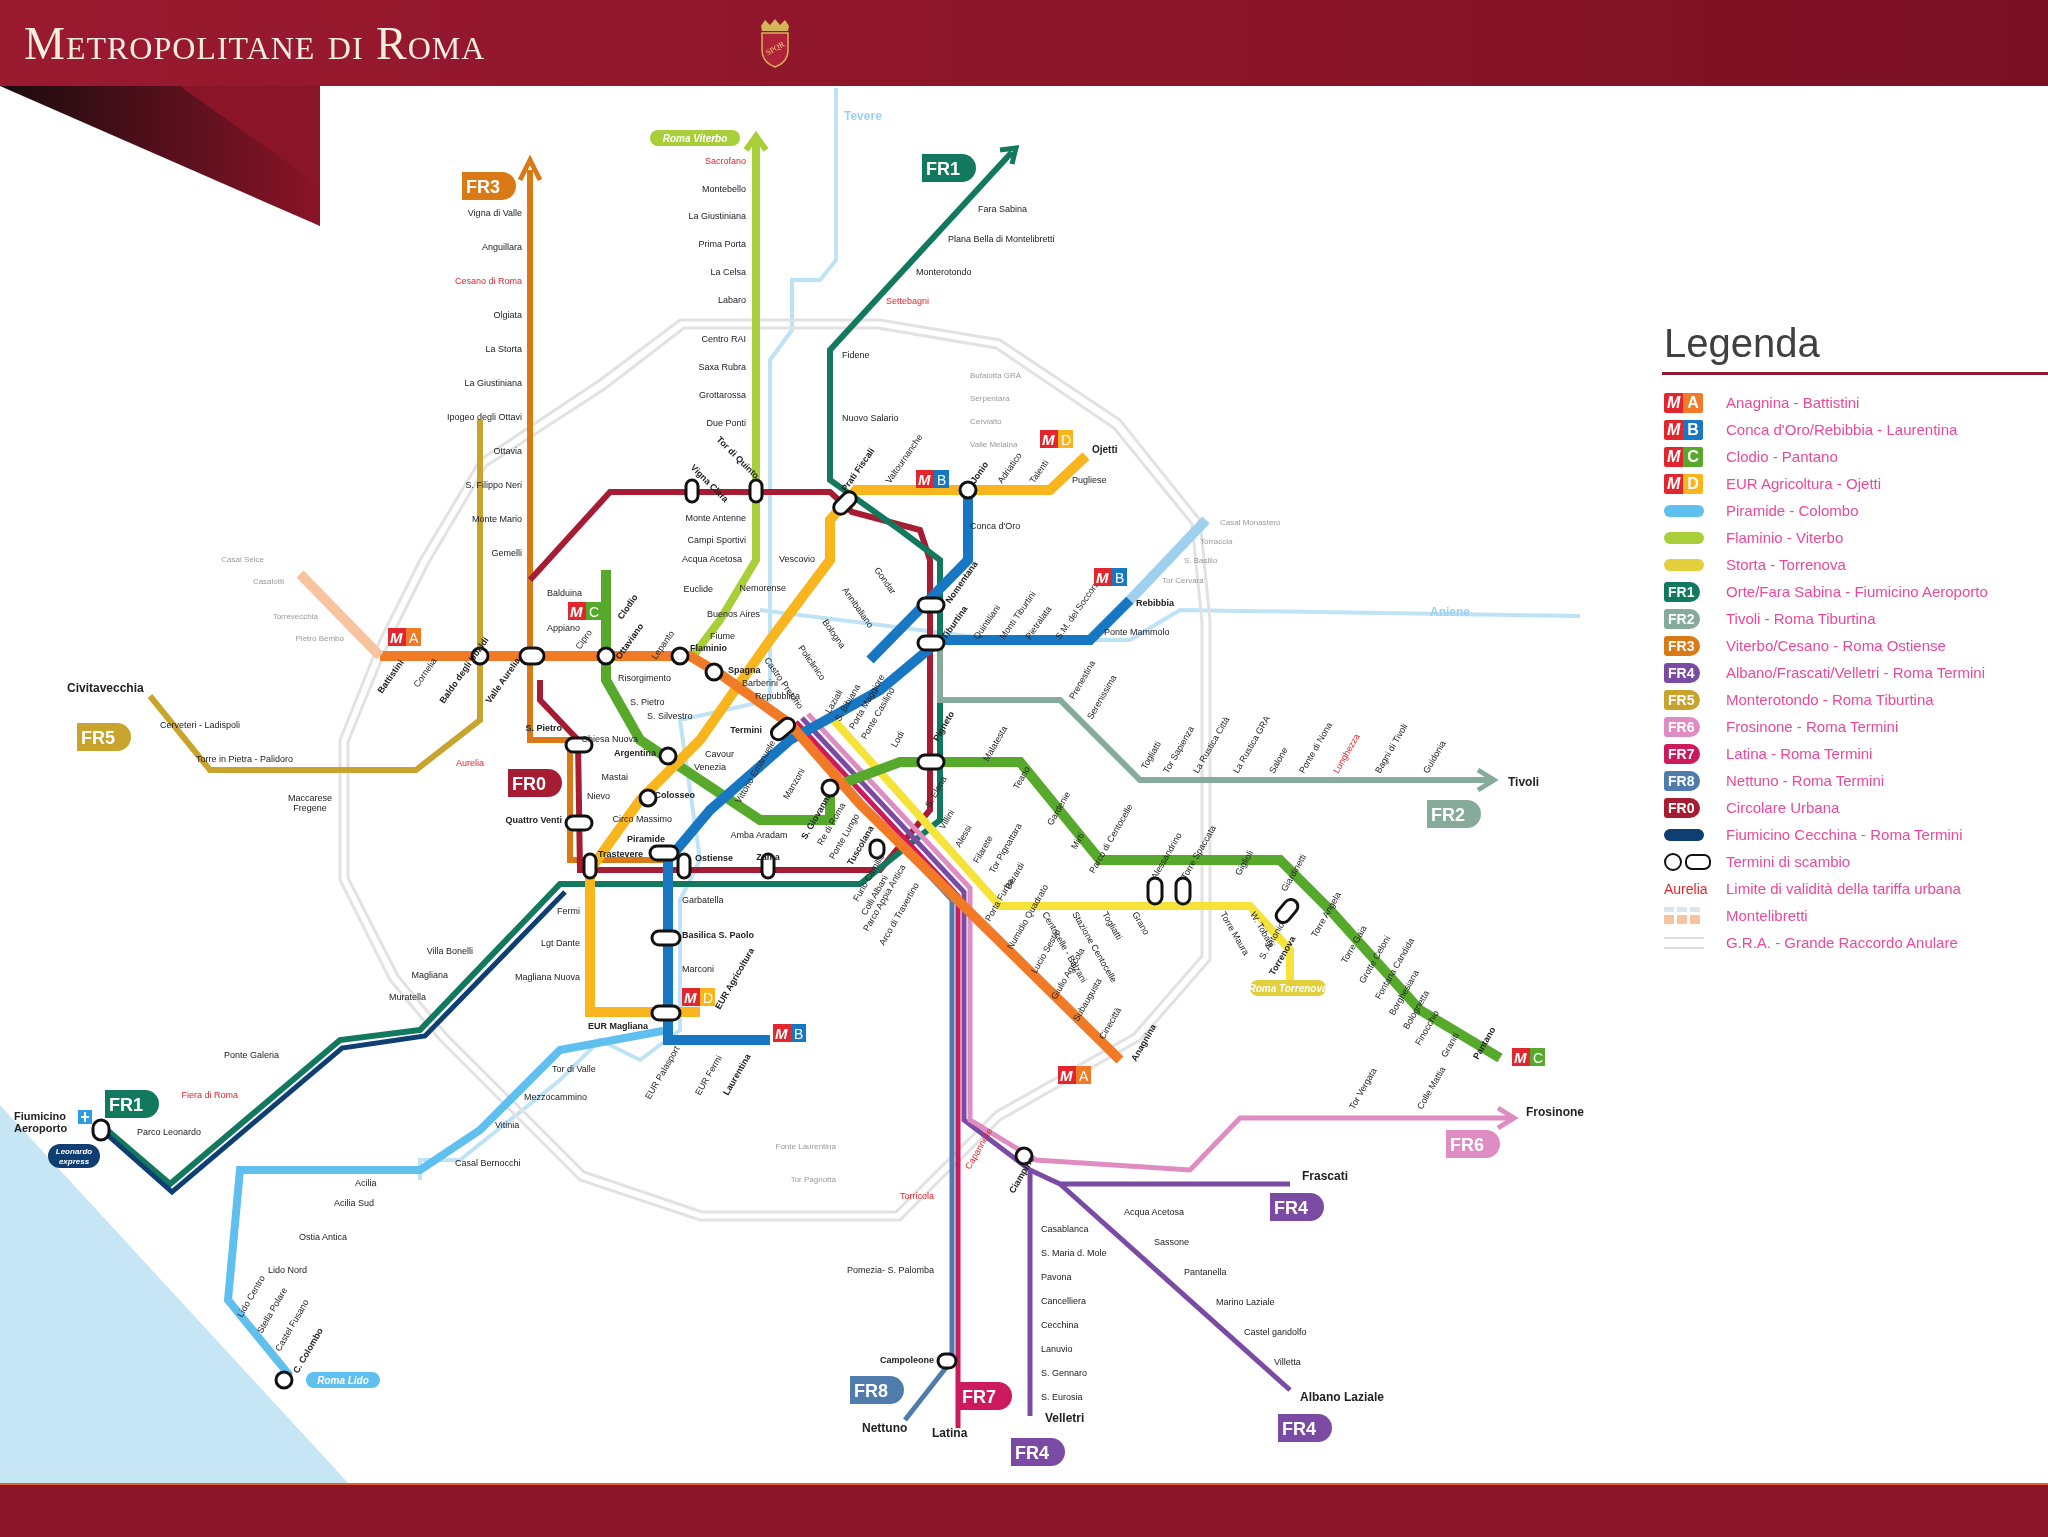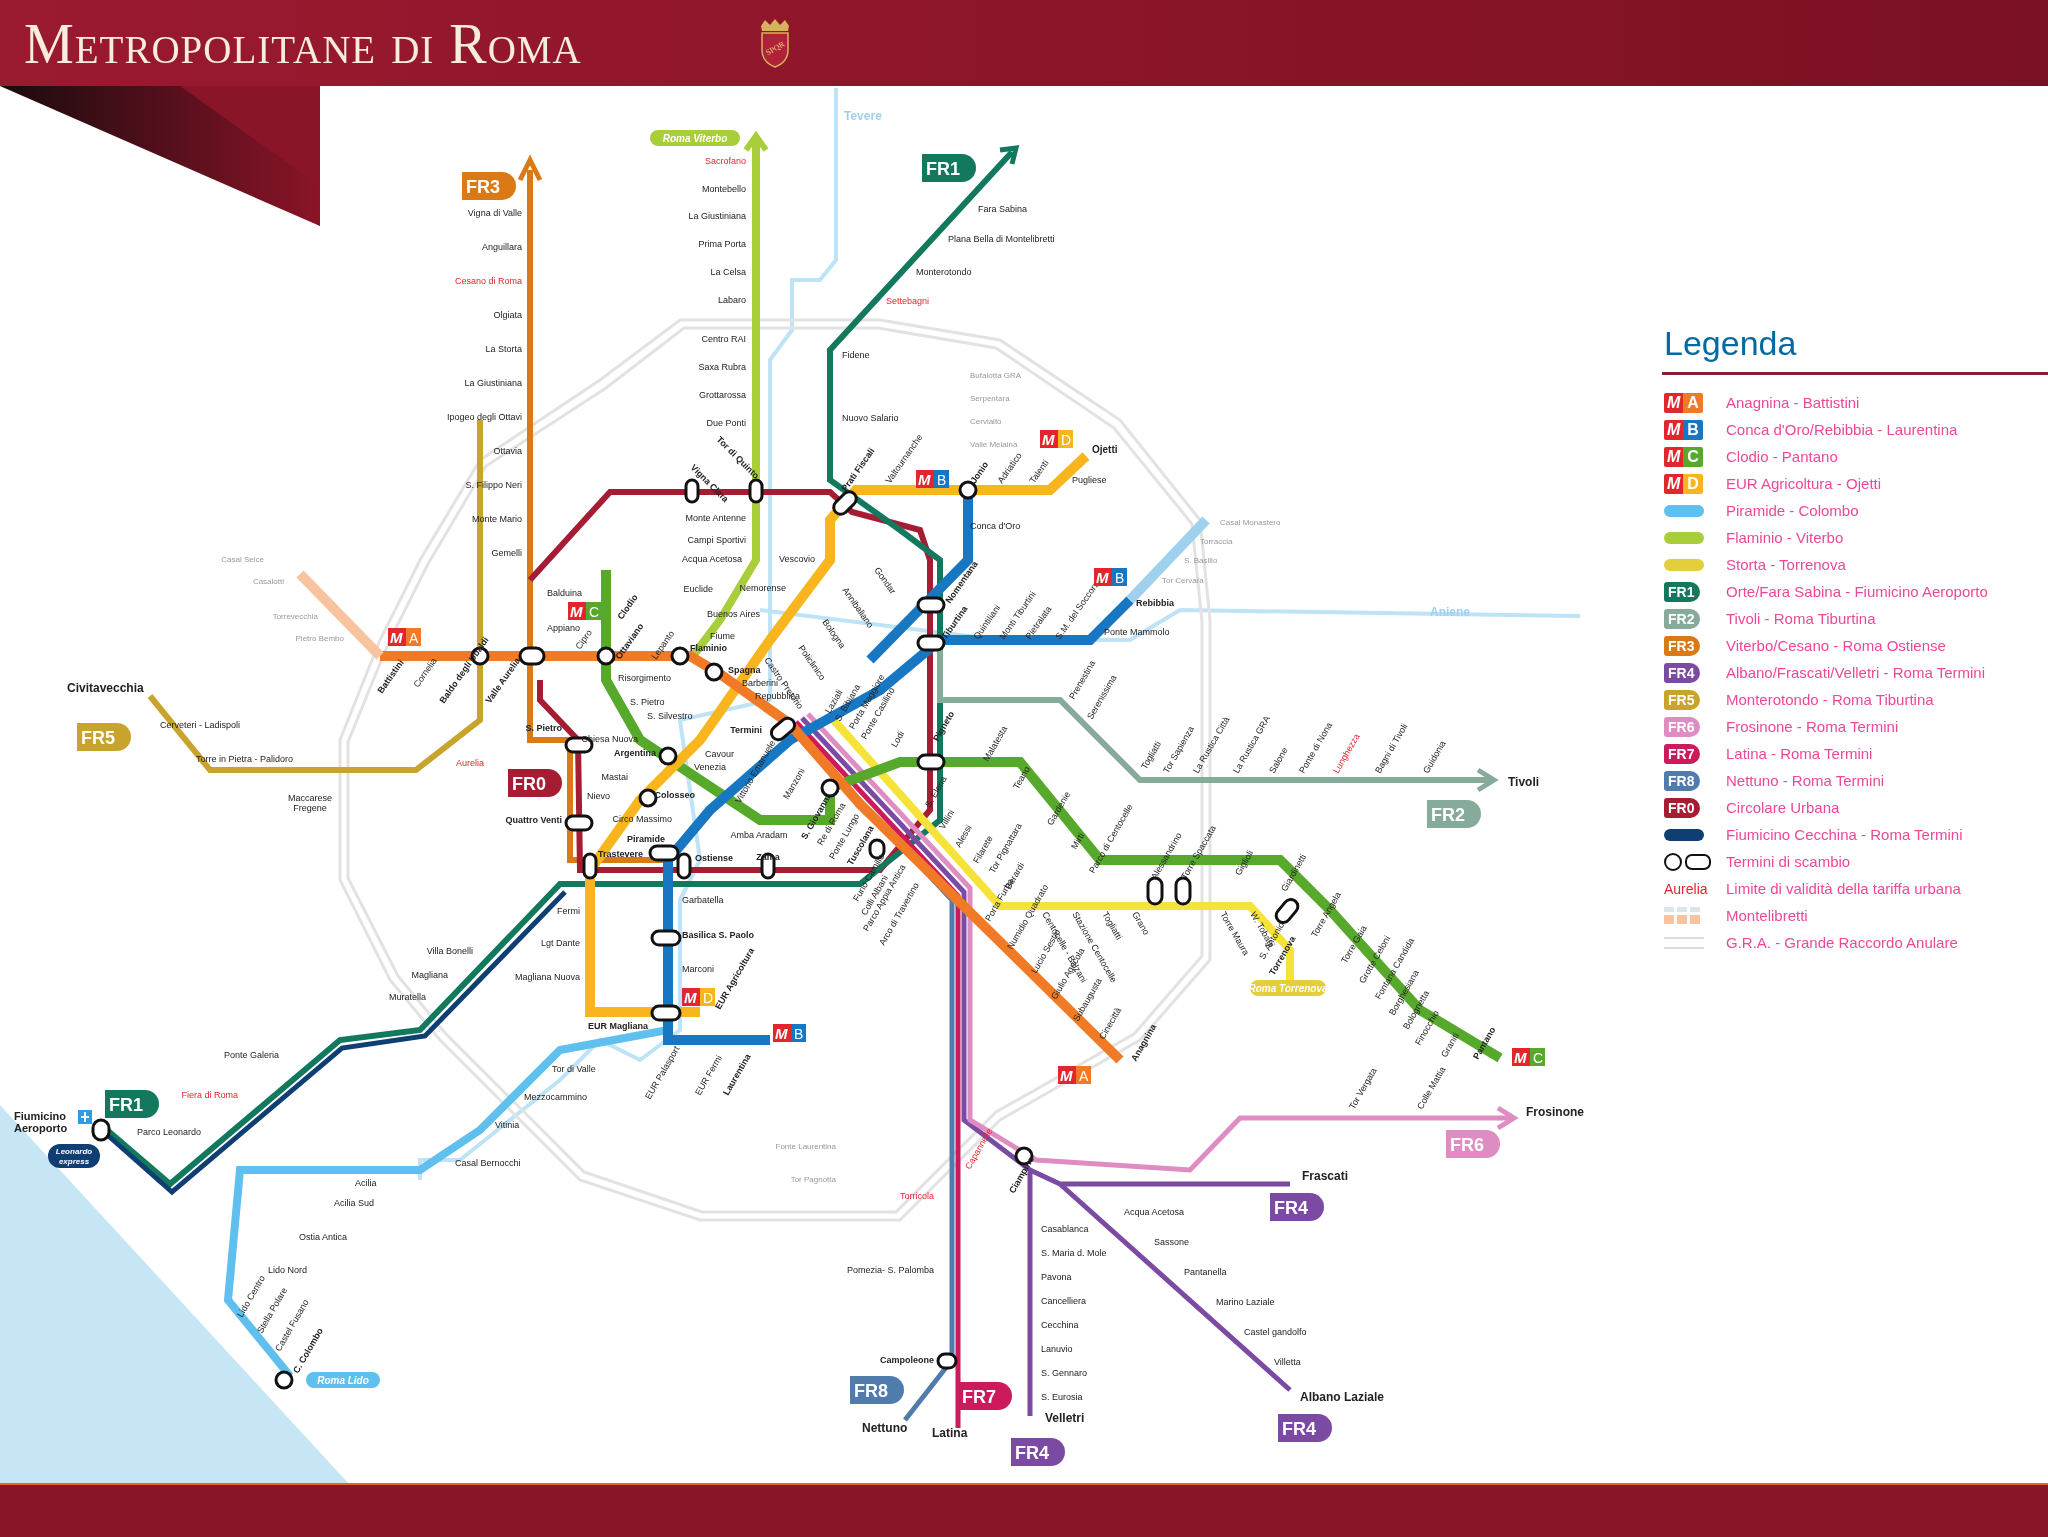--- a/index.html
+++ b/index.html
@@ -1,26 +1,26 @@
 <!DOCTYPE html>
 <html><head>
 <meta charset="utf-8">
 <style>
   html,body{margin:0;padding:0;background:#fff;}
   body{width:2048px;height:1537px;position:relative;overflow:hidden;font-family:"Liberation Sans","DejaVu Sans",sans-serif;}
   .header{position:absolute;left:0;top:0;width:2048px;height:86px;background:linear-gradient(90deg,#9a1a30 0%,#8a1428 60%,#7a1024 100%);}
-  .header-title{position:absolute;left:24px;top:14px;color:#f6ecdf;font-family:"Liberation Serif","DejaVu Serif",serif;font-size:56px;letter-spacing:1px;font-variant:small-caps;line-height:60px;}
+  .header-title{position:absolute;left:24px;top:14px;color:#f6ecdf;font-family:"Liberation Serif","DejaVu Serif",serif;font-size:46px;letter-spacing:1px;font-variant:small-caps;line-height:60px;}
   .crest{position:absolute;left:757px;top:18px;width:36px;height:50px;}
   .ribbon{position:absolute;left:0;top:86px;width:320px;height:140px;}
   .footer{position:absolute;left:0;bottom:0;width:2048px;height:52px;background:#8a1428;}
   .footer-stripe{position:absolute;left:0;bottom:40px;width:2048px;height:14px;background:#e9642a;}
   .sea{position:absolute;left:0;bottom:52px;width:0;height:0;border-left:350px solid #c6e6f6;border-top:380px solid transparent;}
   svg.map{position:absolute;left:0;top:0;}
   .legend{position:absolute;left:1662px;top:318px;width:386px;}
-  .legend-title{color:#0369a1;font-size:34px;line-height:50px;padding-left:2px;}
+  .legend-title{color:#404040;font-size:40px;line-height:50px;padding-left:2px;}
   .legend-rule{height:3px;background:#8e1b33;margin-top:4px;margin-bottom:14px;width:386px;}
   .legend-item{display:flex;align-items:center;height:27px;}
   .legend-icon{width:42px;height:20px;display:flex;align-items:center;justify-content:flex-start;margin-left:2px;margin-right:20px;}
   .legend-label{font-size:15px;color:#ec4899;white-space:nowrap;}
   .badge-m{display:flex;height:20px;border-radius:2px;overflow:hidden;font-weight:bold;font-size:16px;line-height:20px;}
   .badge-m .m{background:#e1262d;color:#fff;padding:0 3px;font-style:italic;}
   .badge-m .l{color:#fff;padding:0 4px;}
   .badge-fr{height:20px;line-height:20px;color:#fff;font-weight:bold;font-size:14px;padding:0 6px 0 4px;border-radius:3px 10px 10px 3px;}
   .pill{height:12px;width:40px;border-radius:6px;}
   .scambio{display:flex;align-items:center;gap:3px;}

